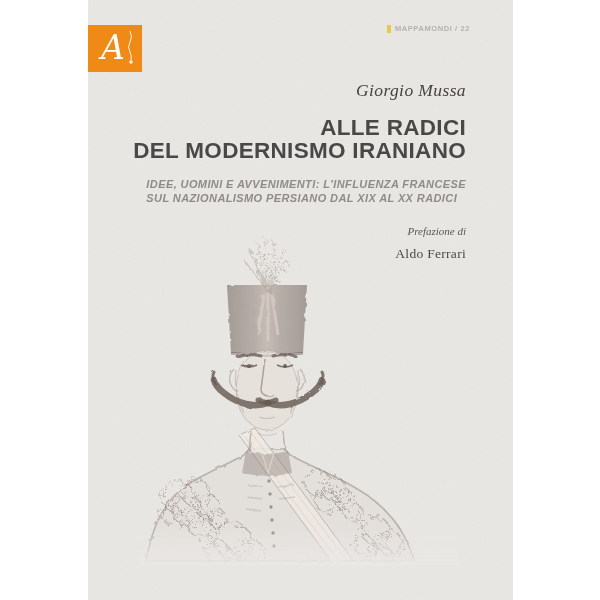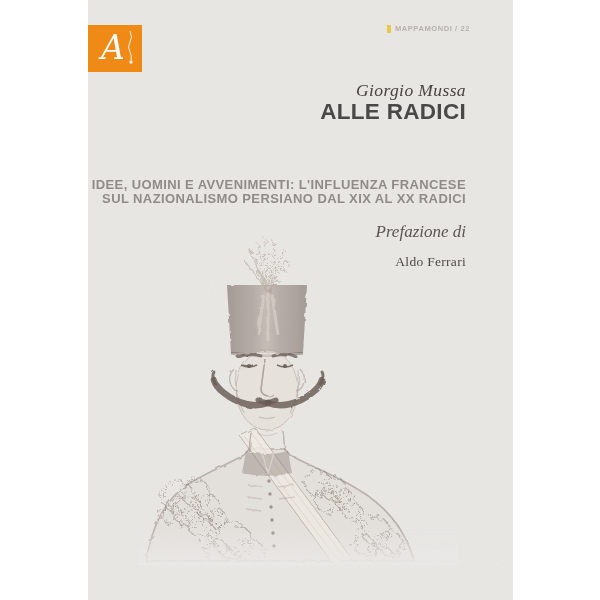--- a/index.html
+++ b/index.html
@@ -12,28 +12,28 @@
   .logo-letter{position:absolute;left:13px;top:3px;color:#ffffff;
         font-family:"DejaVu Serif",serif;font-size:33px;font-style:italic;line-height:40px;}
   .logo-ornament{position:absolute;right:6px;top:6px;}
 
   .series{position:absolute;top:24px;right:43px;display:flex;align-items:center;gap:4px;}
   .series-tick{display:inline-block;width:4px;height:8px;background:#e9c94d;}
   .series-text{font-size:7.5px;letter-spacing:.6px;color:#b5b2ae;font-weight:bold;}
 
   .author{position:absolute;top:80px;right:47px;font-family:"Liberation Serif",serif;
         font-size:17.5px;letter-spacing:.4px;color:#474440;font-style:italic;}
-  .title{position:absolute;top:100px;right:47px;text-align:right;white-space:nowrap;
+  .title{position:absolute;top:116px;right:47px;text-align:right;white-space:nowrap;
         font-size:22.5px;font-weight:bold;line-height:23px;color:#4a4846;letter-spacing:.3px;}
-  .subtitle{position:absolute;top:178px;right:47px;text-align:right;white-space:nowrap;
-        font-size:13px;font-weight:bold;line-height:13.5px;letter-spacing:.4px;color:#8f8c87;}
+  .subtitle{position:absolute;top:178px;right:47px;white-space:nowrap;
+        font-size:11px;font-weight:bold;line-height:13.5px;letter-spacing:.4px;color:#8f8c87;font-style:italic;}
   .preface{position:absolute;top:225px;right:47px;text-align:right;
         font-family:"Liberation Serif",serif;color:#4c4945;}
-  .preface-label{font-style:italic;font-size:17px;color:#5a5651;line-height:13px;}
-  .preface-author{font-size:13.5px;letter-spacing:.3px;line-height:15px;margin-top:16px;}
+  .preface-label{font-style:italic;font-size:11px;color:#5a5651;line-height:13px;}
+  .preface-author{font-size:13.5px;letter-spacing:.3px;line-height:15px;margin-top:8px;}
 
   .portrait{position:absolute;left:50px;top:235px;}
 
   .seller-badge{position:absolute;left:264px;top:531px;width:130px;height:60px;}
   .badge-books{position:absolute;left:0;top:0;}
   .badge-text{position:absolute;left:50px;top:3px;}
   .badge-name{font-size:15px;font-weight:bold;line-height:13.5px;color:#3d4249;
         display:block;transform:scaleX(.82);transform-origin:left;white-space:nowrap;}
   .badge-tagline{display:block;margin-top:9px;font-size:8.5px;font-weight:bold;
         color:#8ab8d6;letter-spacing:.3px;transform:scaleX(.85);transform-origin:left;white-space:nowrap;}
@@ -62,20 +62,21 @@
 
     <div class="series">
       <span class="series-tick"></span>
       <span class="series-text">MAPPAMONDI / 22</span>
     </div>
 
     <div class="author">Giorgio Mussa</div>
 
     <div class="title">
       <div>ALLE RADICI</div>
+      <div>DEL MODERNISMO IRANIANO</div>
     </div>
 
     <div class="subtitle">
       <div>IDEE, UOMINI E AVVENIMENTI: L'INFLUENZA FRANCESE</div>
       <div>SUL NAZIONALISMO PERSIANO DAL XIX AL XX RADICI</div>
     </div>
 
     <div class="preface">
       <div class="preface-label">Prefazione di</div>
       <div class="preface-author">Aldo Ferrari</div>

